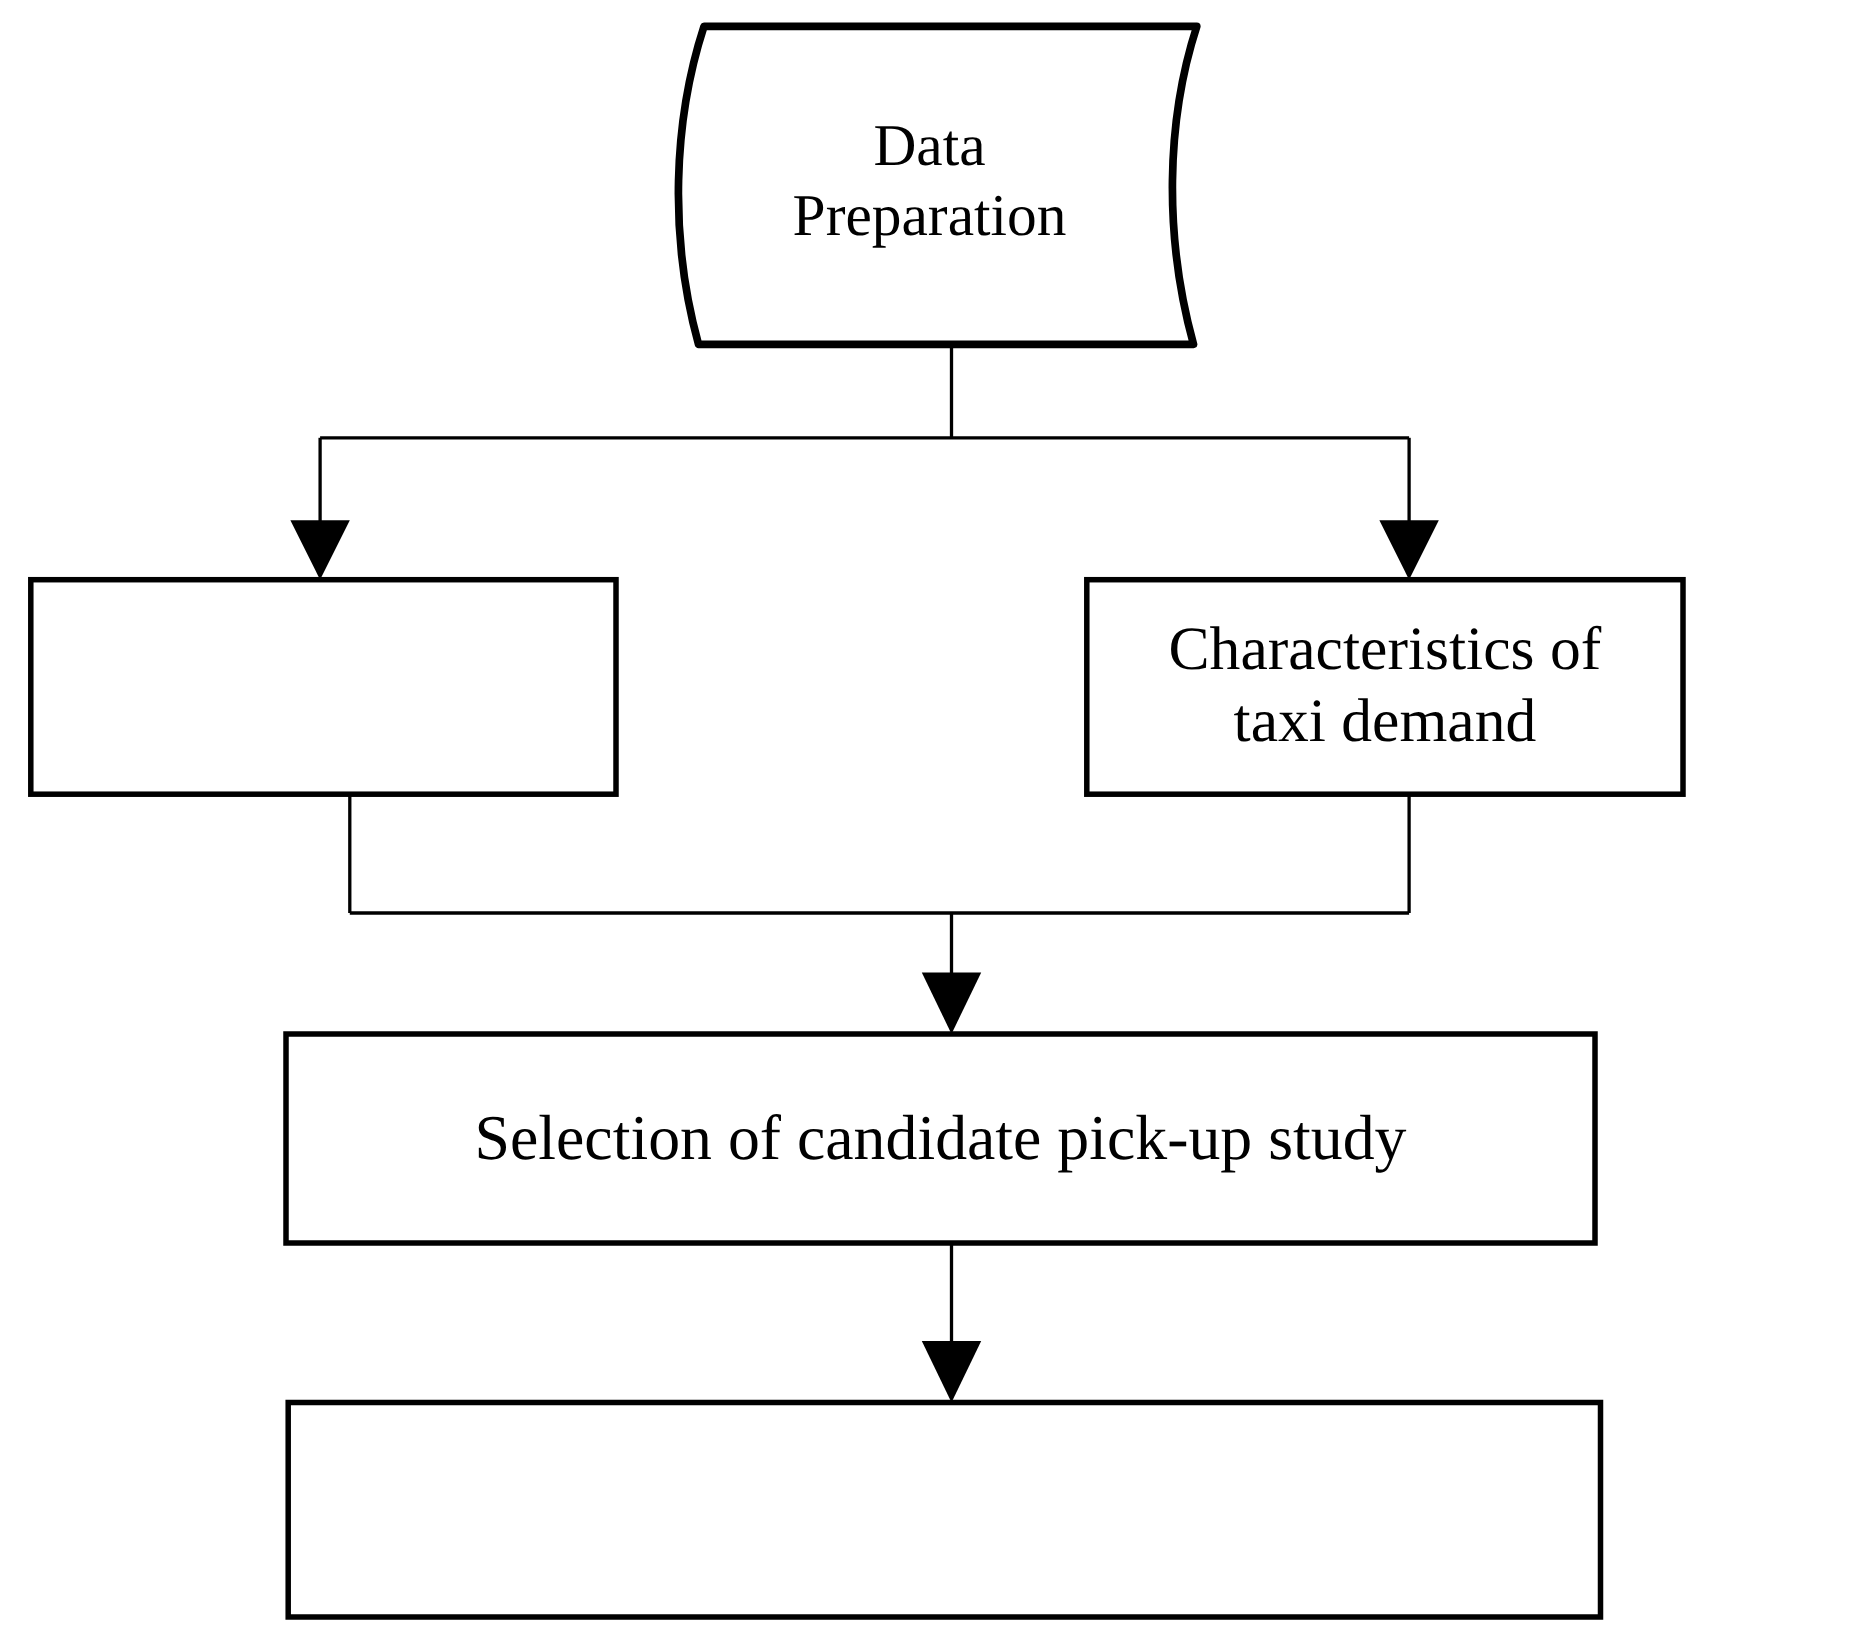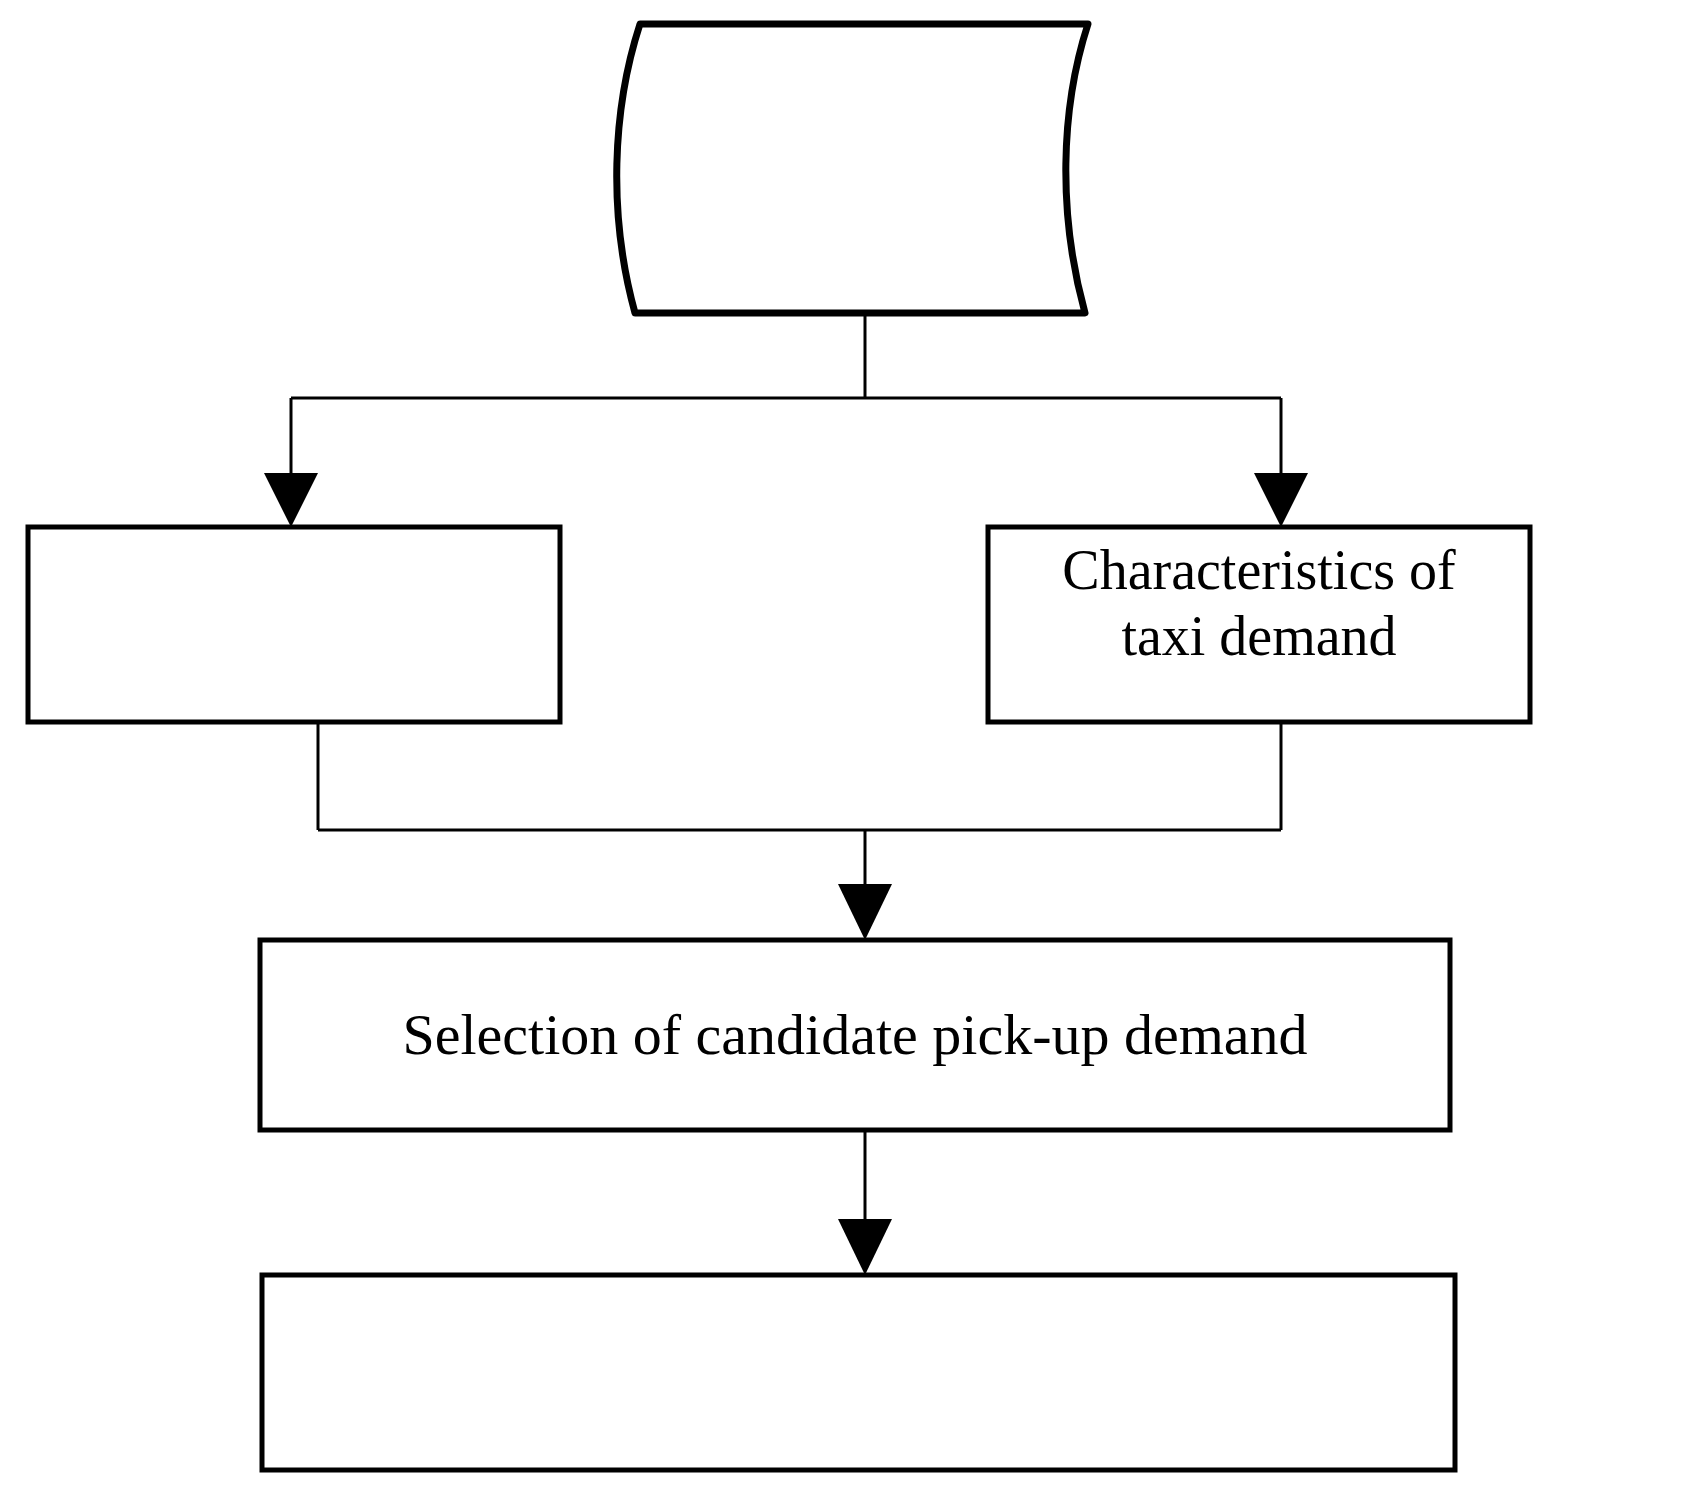--- a/index.html
+++ b/index.html
@@ -48,21 +48,21 @@
   
   #label-determination {
     left: 34px;
     top: 531px;
     width: 520px;
     height: 186px;
     font-size: 56px;
   }
   #label-characteristics {
     left: 994px;
-    top: 510px;
+    top: 530px;
     width: 530px;
     height: 186px;
     font-size: 56px;
   }
   
   #label-selection {
     left: 266px;
     top: 944px;
     width: 1178px;
     height: 182px;
@@ -117,21 +117,23 @@
     </g>
 
     <polygon points="865,940 838,884 892,884" fill="#000000"></polygon>
 
     <path d="M 865 1130 L 865 1222" fill="none" stroke="#000000" stroke-width="3"></path>
 
     <polygon points="865,1275 838,1219 892,1219" fill="#000000"></polygon>
 
   </svg>
 
+  <div class="node-label" id="label-data-preparation">Data
+Preparation</div>
 
 
   <div class="node-label" id="label-characteristics">Characteristics of
 taxi demand</div>
 
-  <div class="node-label" id="label-selection">Selection of candidate pick-up demand</div>
+  <div class="node-label" id="label-selection">Selection of candidate pick-up study</div>
 
 
 </div>
 
 </body></html>

